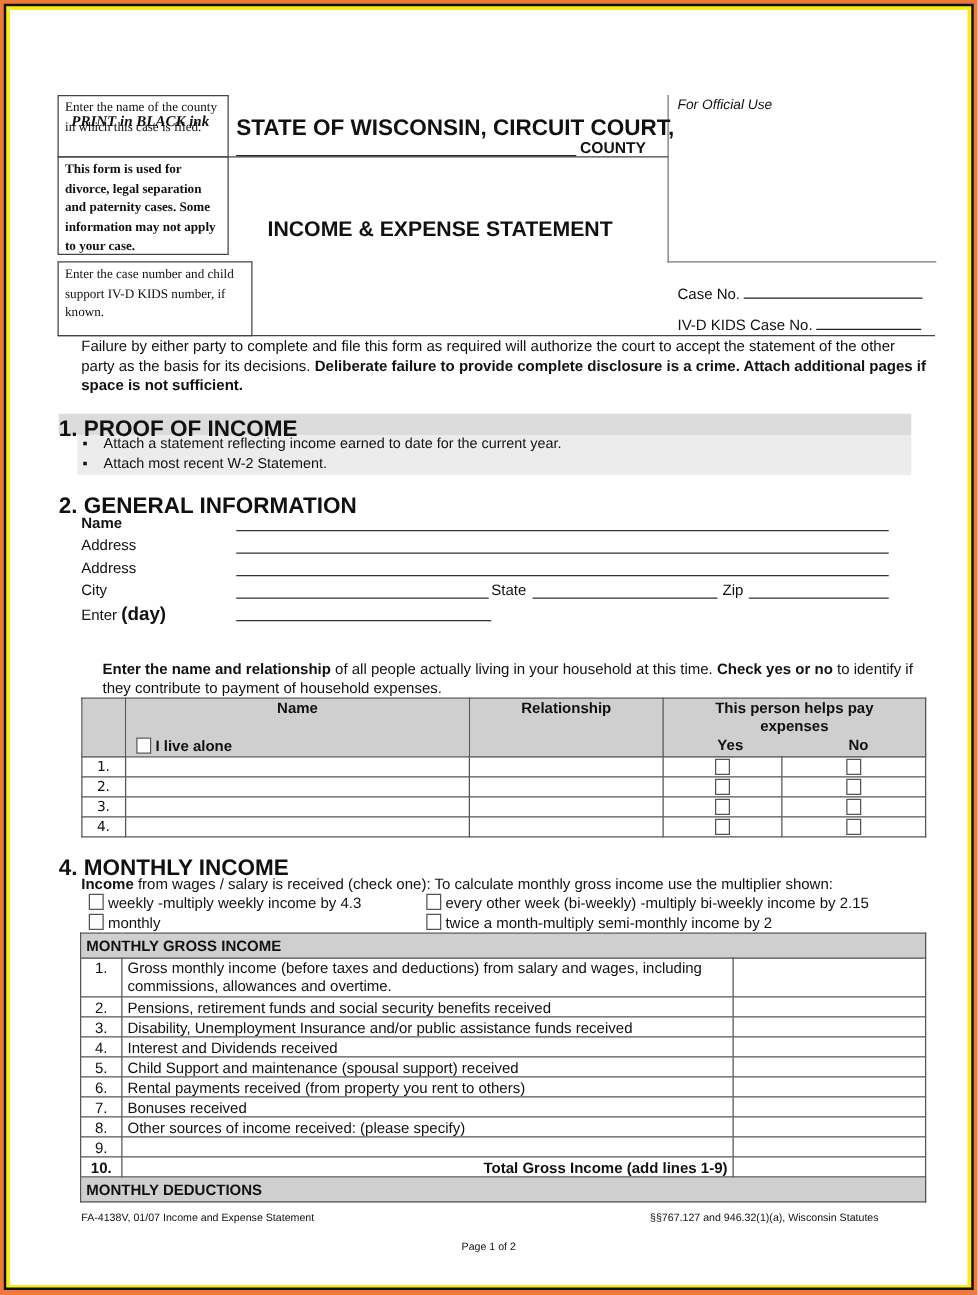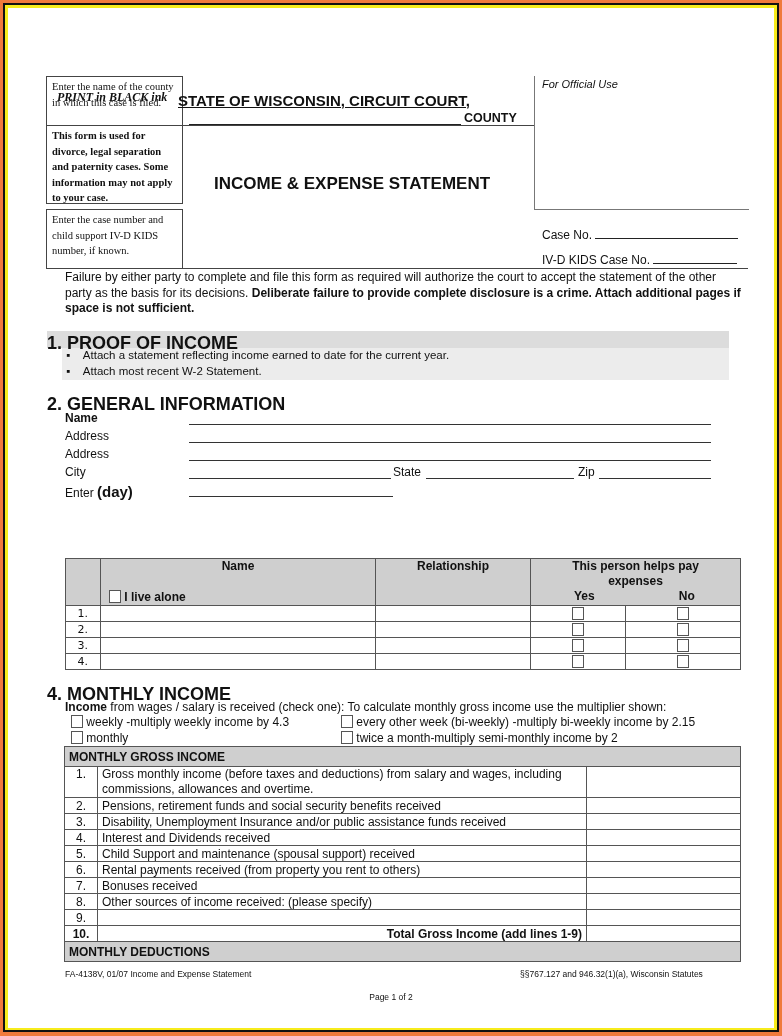--- a/index.html
+++ b/index.html
@@ -6,21 +6,21 @@
   body { width:782px; height:1036px; position:relative; background:#f07a3c; overflow:hidden; font-family:"Liberation Sans", sans-serif; color:#111; }
   .frame-black { position:absolute; left:3px; top:3px; right:3px; bottom:4px; background:#111; }
   .frame-yellow { position:absolute; left:5px; top:5px; right:5px; bottom:6px; background:#f7ec1c; }
   .page { position:absolute; left:8px; top:8px; right:8px; bottom:8px; background:#fff; }
   .abs { position:absolute; }
   .serif { font-family:"Liberation Serif", serif; }
   .print-ink { left:49px; top:46px; font-size:12px; font-style:italic; font-weight:bold;margin-top:36px; }
   .lbox { position:absolute; border:1px solid #444; font-size:10.5px; line-height:15.5px; padding:2px 4px 0 5px; box-sizing:border-box; }
   .hline { position:absolute; height:1px; background:#444; }
   .vline { position:absolute; width:1px; background:#777; }
-  .court { left:170px; top:84px; font-size:15px; font-weight:bold;text-decoration:underline; }
+  .court { left:181px; top:84px; font-size:18px; font-weight:bold; }
   .county-line { left:181px; top:102px; width:272px; border-bottom:1px solid #222; height:14px; }
   .county-word { left:456px; top:103px; font-size:12.5px; font-weight:bold; }
   .title { left:206px; top:166px; font-size:17px; font-weight:bold; }
   .official { left:534px; top:70px; font-size:11px; font-style:italic; }
   .caseno { left:534px; top:219px; font-size:12px; }
   .ivd { left:534px; top:244px; font-size:12px; }
   .uline { display:inline-block; border-bottom:1px solid #222; height:11px; vertical-align:baseline; }
   .warn { left:57px; top:262px; width:680px; font-size:12px; line-height:15.5px; }
   .sec-title { font-size:18px; font-weight:bold; }
   .gray1 { left:39px; top:323px; width:682px; height:17px; background:#dcdcdc; }
@@ -48,21 +48,21 @@
 
 <div class="frame-black"></div>
 <div class="frame-yellow"></div>
 
 <div class="page">
 
   <div class="abs serif print-ink">PRINT in BLACK ink</div>
 
   <div class="lbox serif" style="left:38px;top:68px;width:137px;height:50px;">Enter the name of the county in which this case is filed.</div>
   <div class="lbox serif" style="left:38px;top:117px;width:137px;height:79px;font-weight:bold;">This form is used for divorce, legal separation and paternity cases. Some information may not apply to your case.</div>
-  <div class="lbox serif" style="left:38px;top:201px;width:137px;height:60px;">Enter the case number and child support IV-D KIDS number, if known.</div>
+  <div class="lbox serif" style="left:38px;top:201px;width:156px;height:60px;">Enter the case number and child support IV-D KIDS number, if known.</div>
 
   <div class="hline" style="left:175px;top:117px;width:352px;"></div>
   <div class="hline" style="left:38px;top:260px;width:702px;"></div>
   <div class="vline" style="left:526px;top:68px;height:134px;"></div>
   <div class="hline" style="left:526px;top:201px;width:215px;background:#777;"></div>
 
   <div class="abs court">STATE OF WISCONSIN, CIRCUIT COURT,</div>
   <div class="abs county-line"></div>
   <div class="abs county-word">COUNTY</div>
   <div class="abs title">INCOME &amp; EXPENSE STATEMENT</div>
@@ -97,20 +97,23 @@
   <div class="fill" style="left:181px;top:452px;width:522px;"></div>
   <div class="abs gen-lbl" style="top:457px;">City</div>
   <div class="fill" style="left:181px;top:470px;width:202px;"></div>
   <div class="abs" style="left:385px;top:457px;font-size:12px;">State</div>
   <div class="fill" style="left:418px;top:470px;width:148px;"></div>
   <div class="abs" style="left:570px;top:457px;font-size:12px;">Zip</div>
   <div class="fill" style="left:591px;top:470px;width:112px;"></div>
   <div class="abs gen-lbl" style="top:475px;"><span>Enter</span> <span style="font-size:15px;font-weight:bold;">(day)</span></div>
   <div class="fill" style="left:181px;top:488px;width:204px;"></div>
 
+  <div class="abs" style="left:74px;top:520px;width:650px;font-size:12px;line-height:15px;">
+    <b>Enter the name and relationship</b><span> of all people actually living in your household at this time.  </span><b>Check yes or no</b><span> to identify if they contribute to payment of household expenses.</span>
+  </div>
 
   <table class="hh" style="left:57px;top:550px;">
     <tbody>
         <tr class="hdr">
       <td style="width:30px;" rowspan="1"></td>
       <td style="width:270px;height:46px;vertical-align:top;position:relative;">
         <div style="text-align:center;font-weight:bold;">Name</div>
         <div style="position:absolute;left:8px;bottom:1px;font-weight:bold;">
           <span class="cb"></span>
           <span>I live alone</span>

